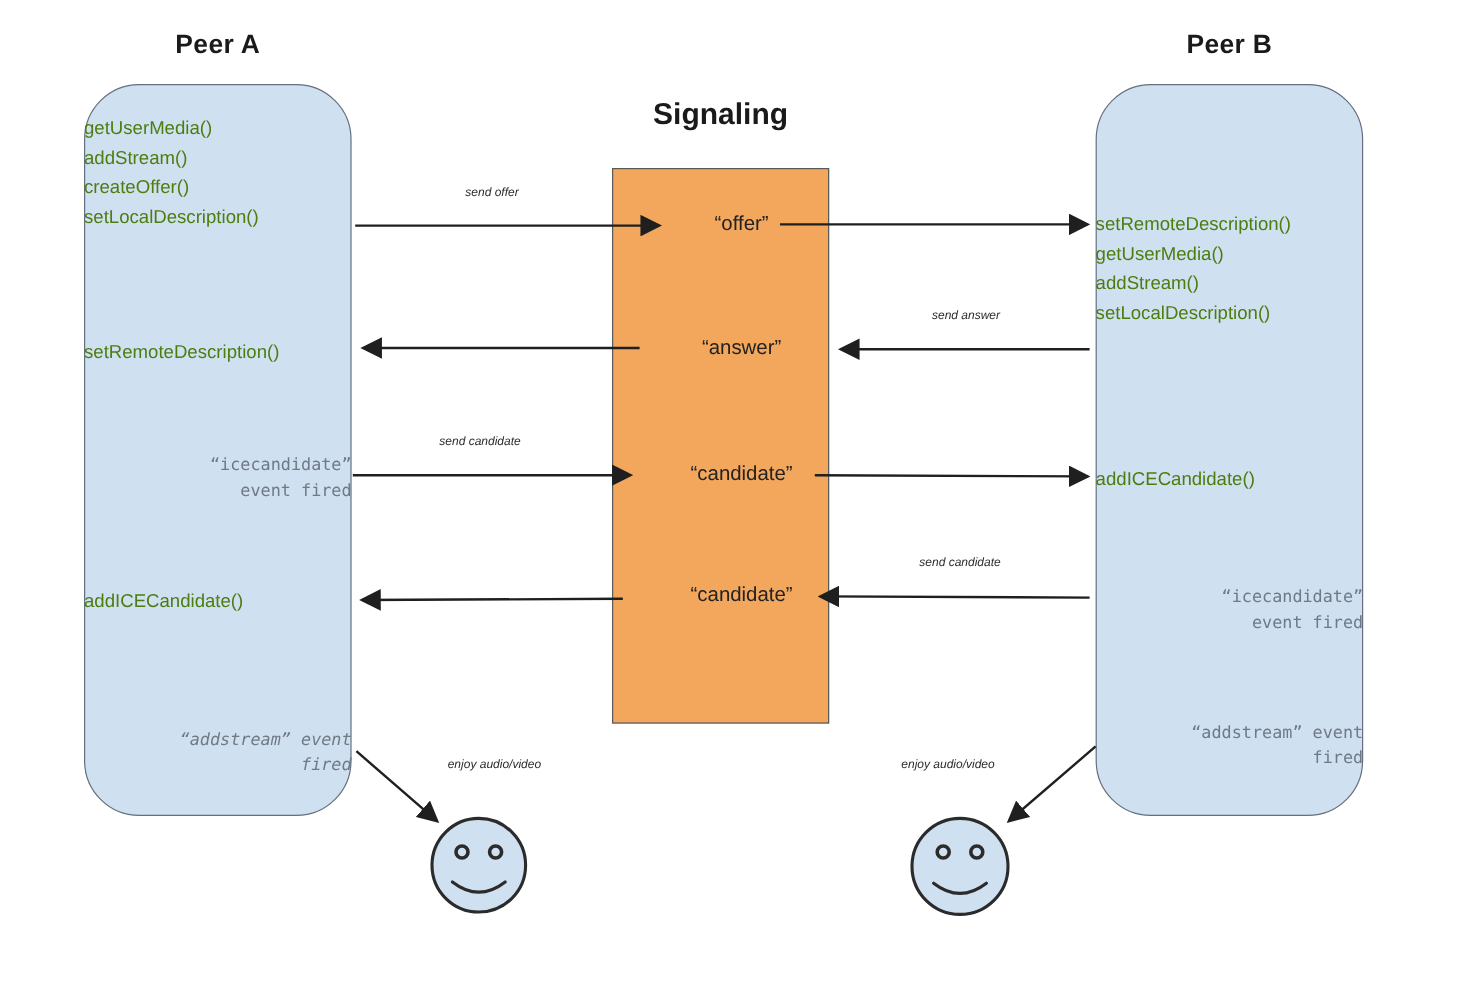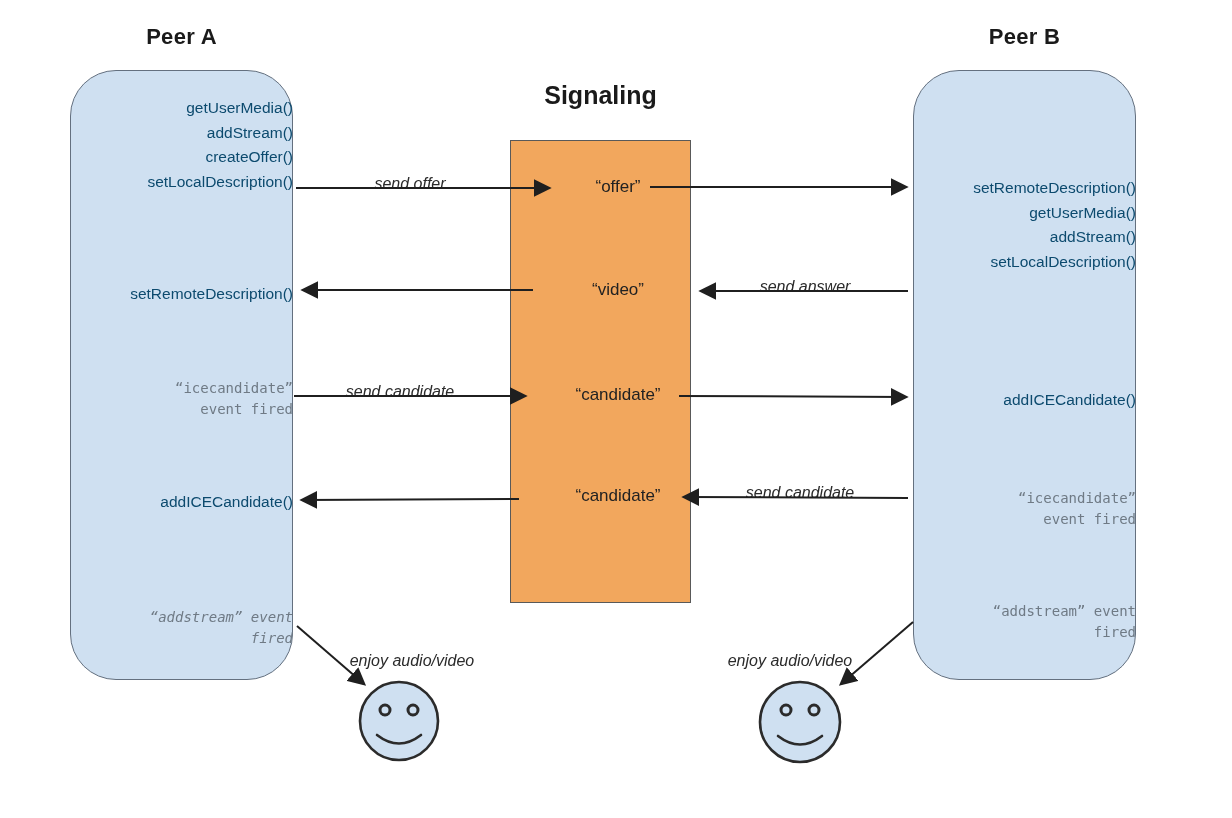--- a/index.html
+++ b/index.html
@@ -37,38 +37,38 @@
     letter-spacing:.3px;
   }
   #peer-a-title{left:70px;}
   #peer-b-title{left:913px;}
   .server-title{
     position:absolute;left:510px;top:70px;width:181px;
     text-align:center;font-size:25px;font-weight:bold;line-height:27px;margin-top:12px;
   }
   
   .calls{
-    position:absolute;width:223px;text-align:right;
-    font-size:15.5px;line-height:24.5px;color:#0c4a6e;
+    position:absolute;width:223px;text-align:left;
+    font-size:15.5px;line-height:24.5px;color:#4d7c0f;
   }
   .mono-event{
     position:absolute;width:223px;text-align:right;
     font-family:"DejaVu Sans Mono", monospace;
     font-size:14px;line-height:21px;color:#6f7a85;
   }
   .mono-event.italic{font-style:italic;}
   
   .server-msg{
     position:absolute;left:510px;width:216px;
     text-align:center;font-size:17px;color:#222;
   }
   
   .arrow-label{
     position:absolute;width:200px;text-align:center;
-    font-size:16px;font-style:italic;color:#2b2b2b;margin-top:20px;
+    font-size:10px;font-style:italic;color:#2b2b2b;
   }
   svg{position:absolute;left:0;top:0;}
 </style>
 </head>
 <body>
 
 <div id="canvas">
 
   <div class="peer-title" id="peer-b-title">Peer B</div>
   <div class="peer-title" id="peer-a-title">Peer A</div>
@@ -91,21 +91,21 @@
     <div>“icecandidate”</div>
     <div>event fired</div>
   </div>
   <div class="calls" style="left:70px;top:490px;">addICECandidate()</div>
   <div class="mono-event italic" style="left:70px;top:607px;">
     <div>“addstream” event</div>
     <div>fired</div>
   </div>
 
   <div class="server-msg" style="top:177px;">“offer”</div>
-  <div class="server-msg" style="top:280px;">“video”</div>
+  <div class="server-msg" style="top:280px;">“answer”</div>
   <div class="server-msg" style="top:385px;">“candidate”</div>
   <div class="server-msg" style="top:486px;">“candidate”</div>
 
   <div class="calls" style="left:913px;top:176px;">
     <div>setRemoteDescription()</div>
     <div>getUserMedia()</div>
     <div>addStream()</div>
     <div>setLocalDescription()</div>
   </div>
   <div class="calls" style="left:913px;top:388px;">addICECandidate()</div>

